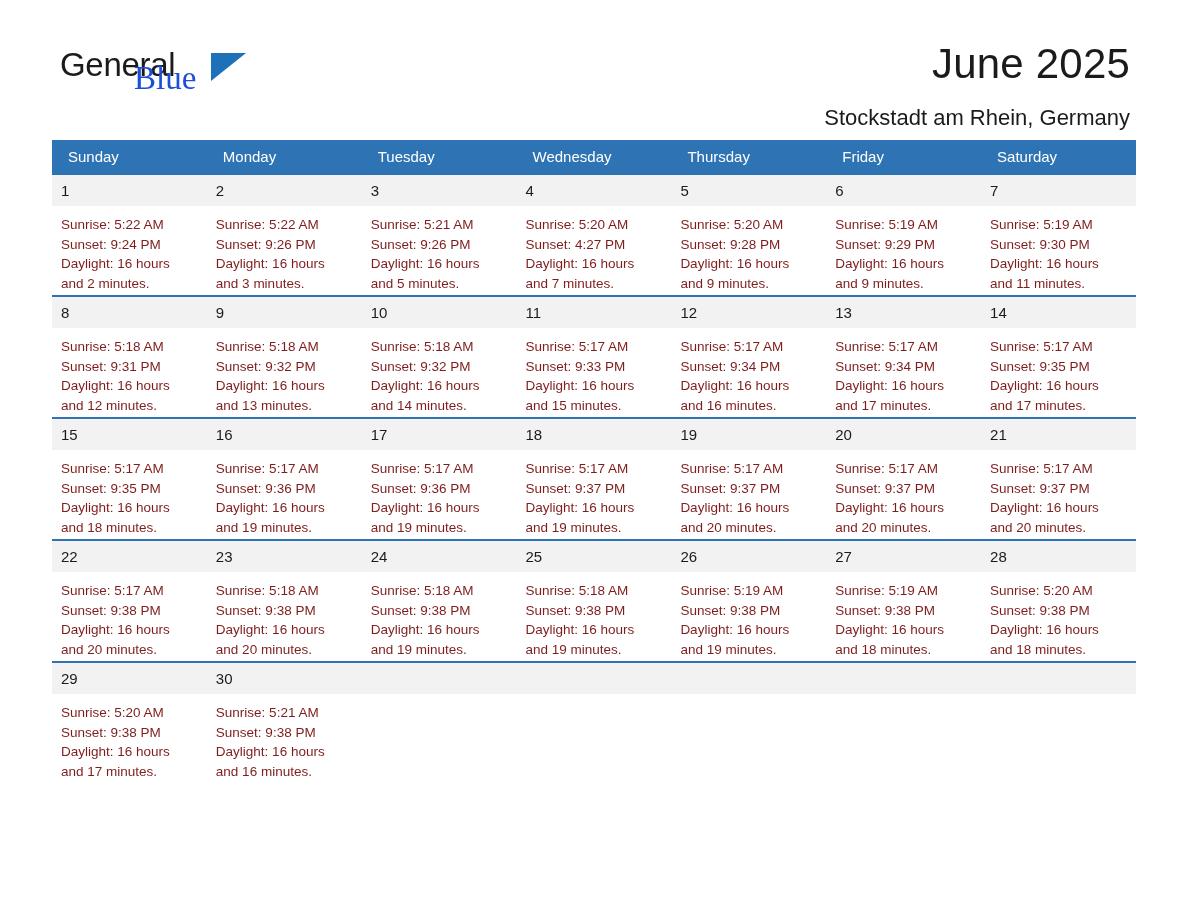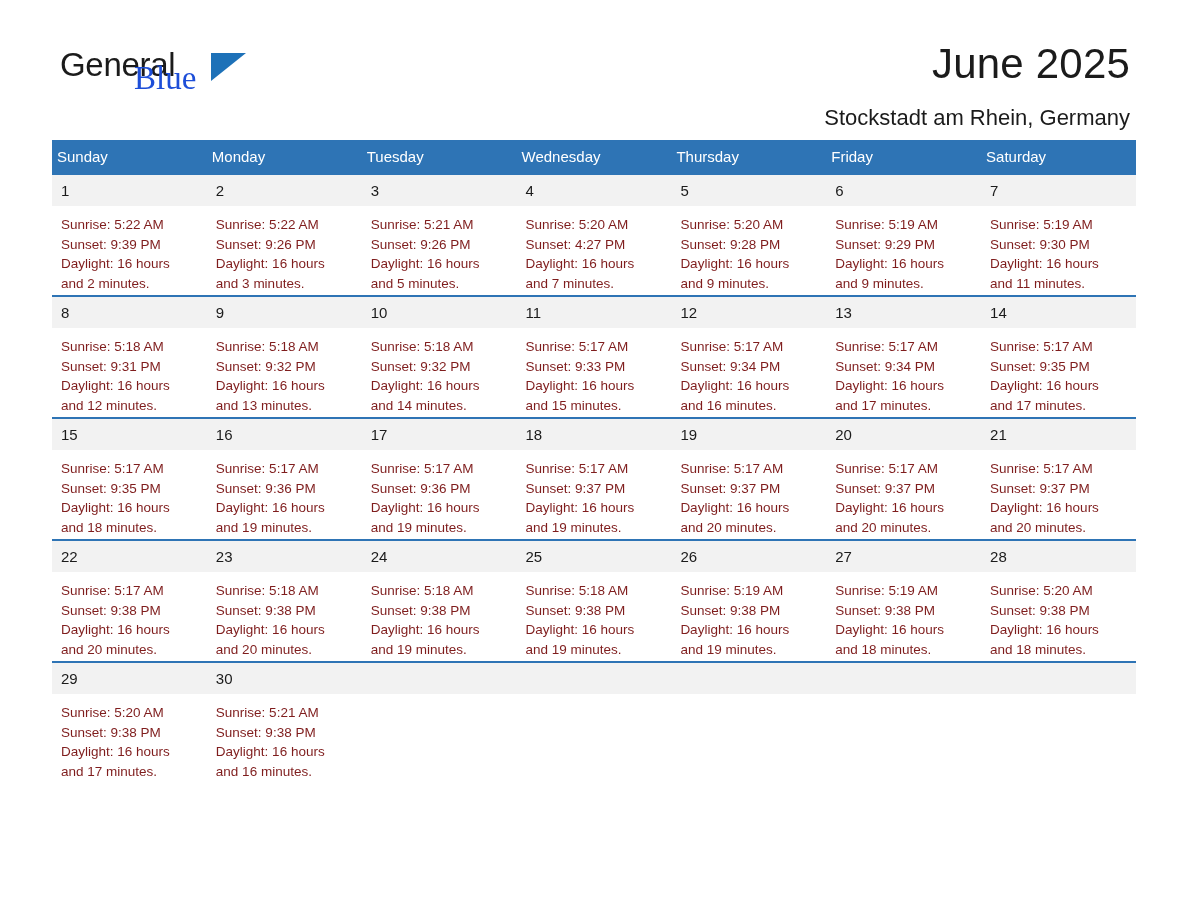--- a/index.html
+++ b/index.html
@@ -81,21 +81,21 @@
     border-collapse: collapse;
     width: 1084px;
     table-layout: fixed;
   }
   table.calendar th {
     background: #2e74b5;
     color: #ffffff;
     font-size: 15px;
     font-weight: normal;
     text-align: left;
-    padding: 8px 0 8px 5px;
+    padding: 8px 0 8px 16px;
     height: 16px;
   }
   table.calendar td {
     vertical-align: top;
     padding: 0;
     border-top: 2px solid #2e74b5;
     background: #ffffff;
     height: 120px;
   }
   td.empty {
@@ -152,21 +152,21 @@
         <th>Saturday</th>
       </tr>
     </thead>
     <tbody>
 
       <tr>
         <td>
           <div class="daynum">1</div>
           <div class="cellbody">
             <div>Sunrise: 5:22 AM</div>
-            <div>Sunset: 9:39 PM</div>
+            <div>Sunset: 9:24 PM</div>
             <div>Daylight: 16 hours</div>
             <div>and 2 minutes.</div>
           </div>
         </td>
         <td>
           <div class="daynum">2</div>
           <div class="cellbody">
             <div>Sunrise: 5:22 AM</div>
             <div>Sunset: 9:26 PM</div>
             <div>Daylight: 16 hours</div>

